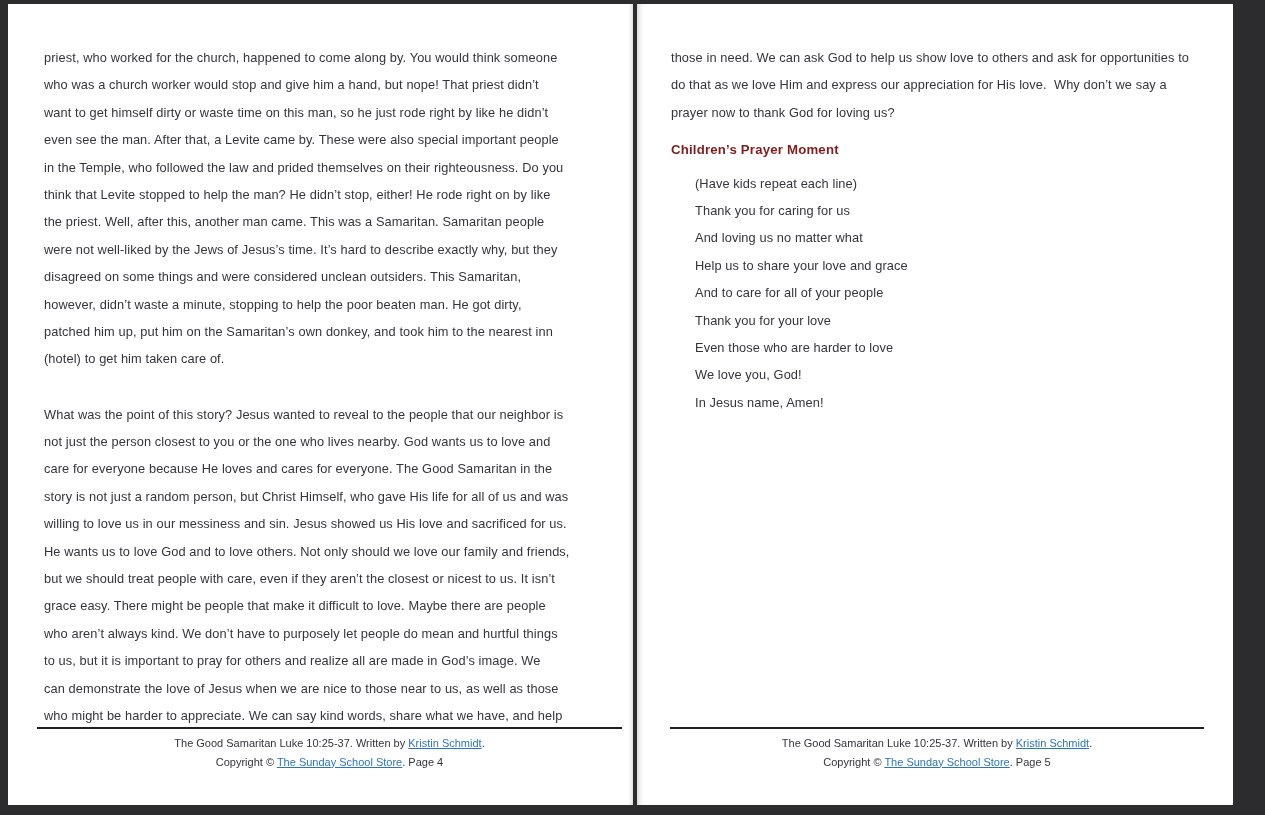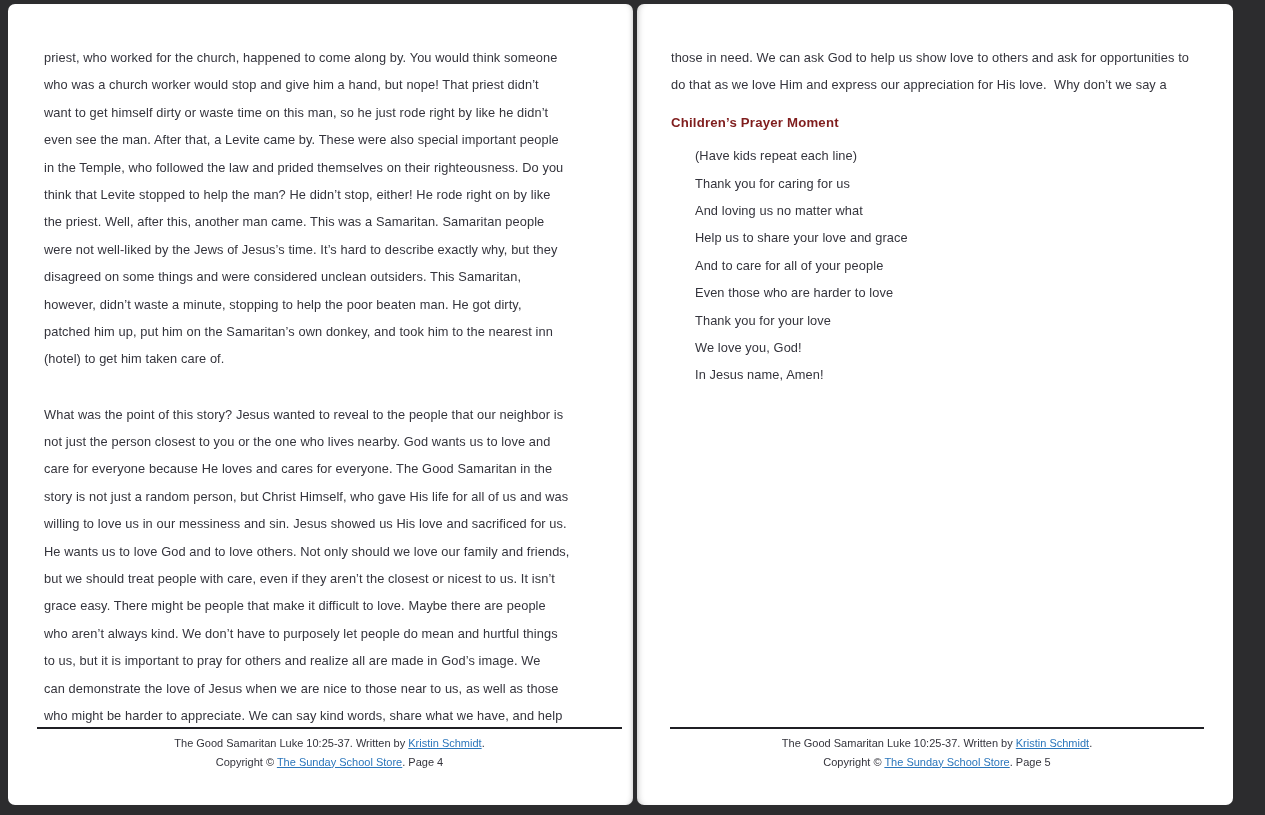--- a/index.html
+++ b/index.html
@@ -8,21 +8,20 @@
     position:relative;
     background:#2c2c2e;
     font-family:"Liberation Sans","DejaVu Sans",sans-serif;
     overflow:hidden;
   }
   .page {
     position:absolute;
     top:4px;
     height:801px;
     background:#ffffff;
-    border-radius:7px;
   }
   #page-left  { left:8px;  width:625px; box-shadow: inset -4px 0 6px -5px rgba(0,0,0,.35); }
   #page-right { left:637px; width:596px; box-shadow: inset 5px 0 7px -5px rgba(0,0,0,.3); }
   .divider {
     position:absolute; top:0; left:633px; width:4px; height:815px;
     background:#2c2c2e;
   }
   .content { position:absolute; top:40px; }
   #page-left  .content { left:36px; right:20px; }
   #page-right .content { left:34px; right:20px; }
@@ -97,30 +96,31 @@
   </div>
 </div>
 
 <div class="divider"></div>
 
 <div class="page" id="page-right">
   <div class="content">
     <div class="para">
         <div class="text-line">those in need. We can ask God to help us show love to others and ask for opportunities to</div>
         <div class="text-line">do that as we love Him and express our appreciation for His love.  Why don’t we say a</div>
+        <div class="text-line">prayer now to thank God for loving us?</div>
       </div>
     <div class="heading">Children’s Prayer Moment</div>
     <div class="prayer">
         <div class="text-line">(Have kids repeat each line)</div>
         <div class="text-line">Thank you for caring for us</div>
         <div class="text-line">And loving us no matter what</div>
         <div class="text-line">Help us to share your love and grace</div>
         <div class="text-line">And to care for all of your people</div>
+        <div class="text-line">Thank you for your love</div>
         <div class="text-line">Even those who are harder to love</div>
-        <div class="text-line">Thank you for your love</div>
         <div class="text-line">We love you, God!</div>
         <div class="text-line">In Jesus name, Amen!</div>
       </div>
   </div>
   <div class="page-footer">
     <div class="footer-rule"></div>
     <div class="footer-line"><span>The Good Samaritan Luke 10:25-37. Written by </span><span class="link">Kristin Schmidt</span><span>.</span></div>
     <div class="footer-line"><span>Copyright © </span><span class="link">The Sunday School Store</span><span>. Page 5</span></div>
   </div>
 </div>

